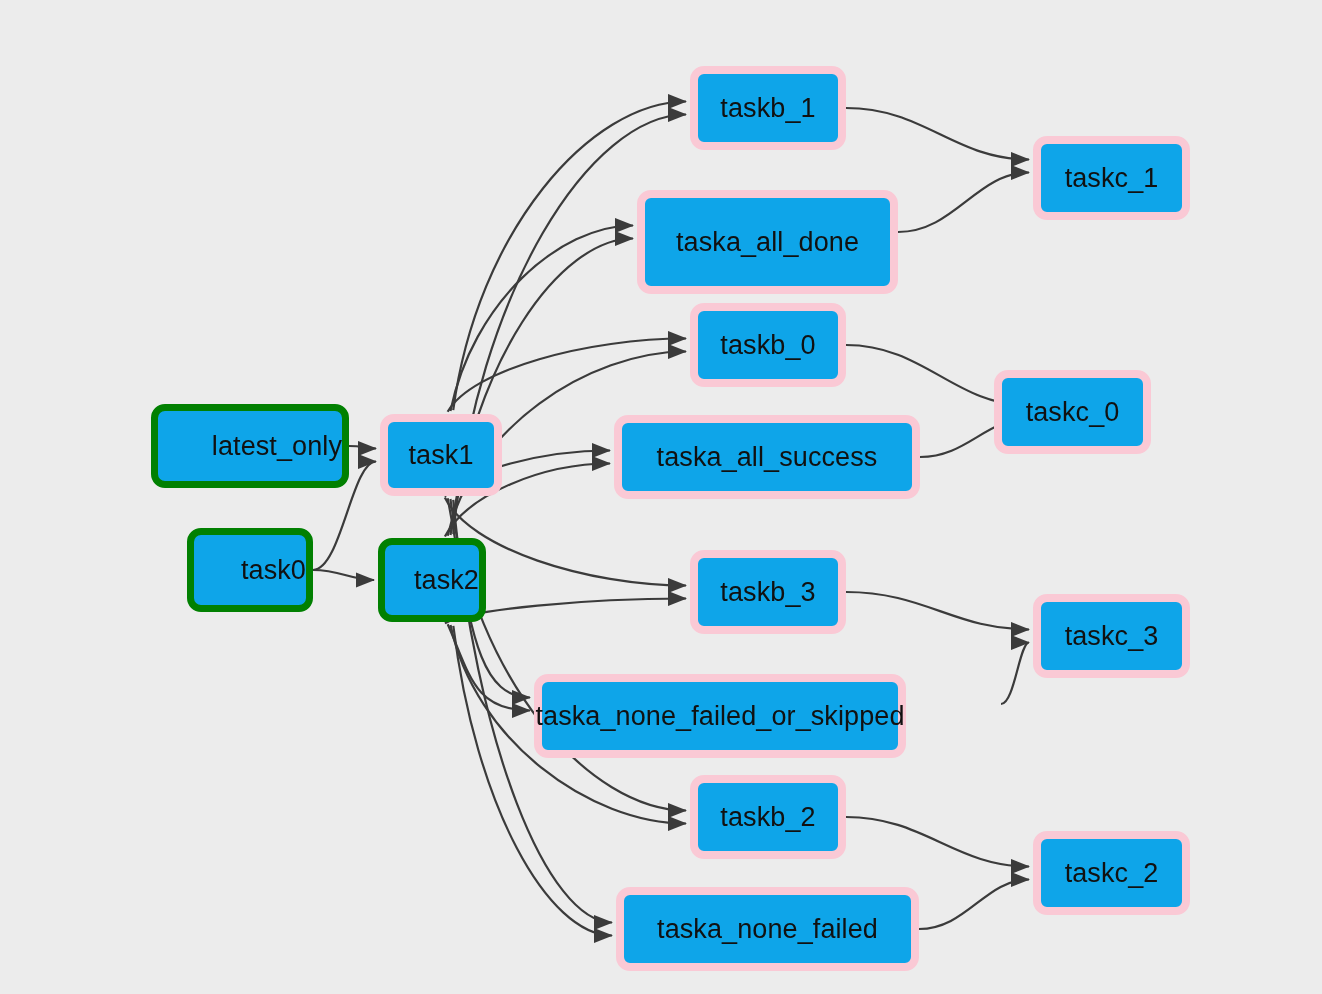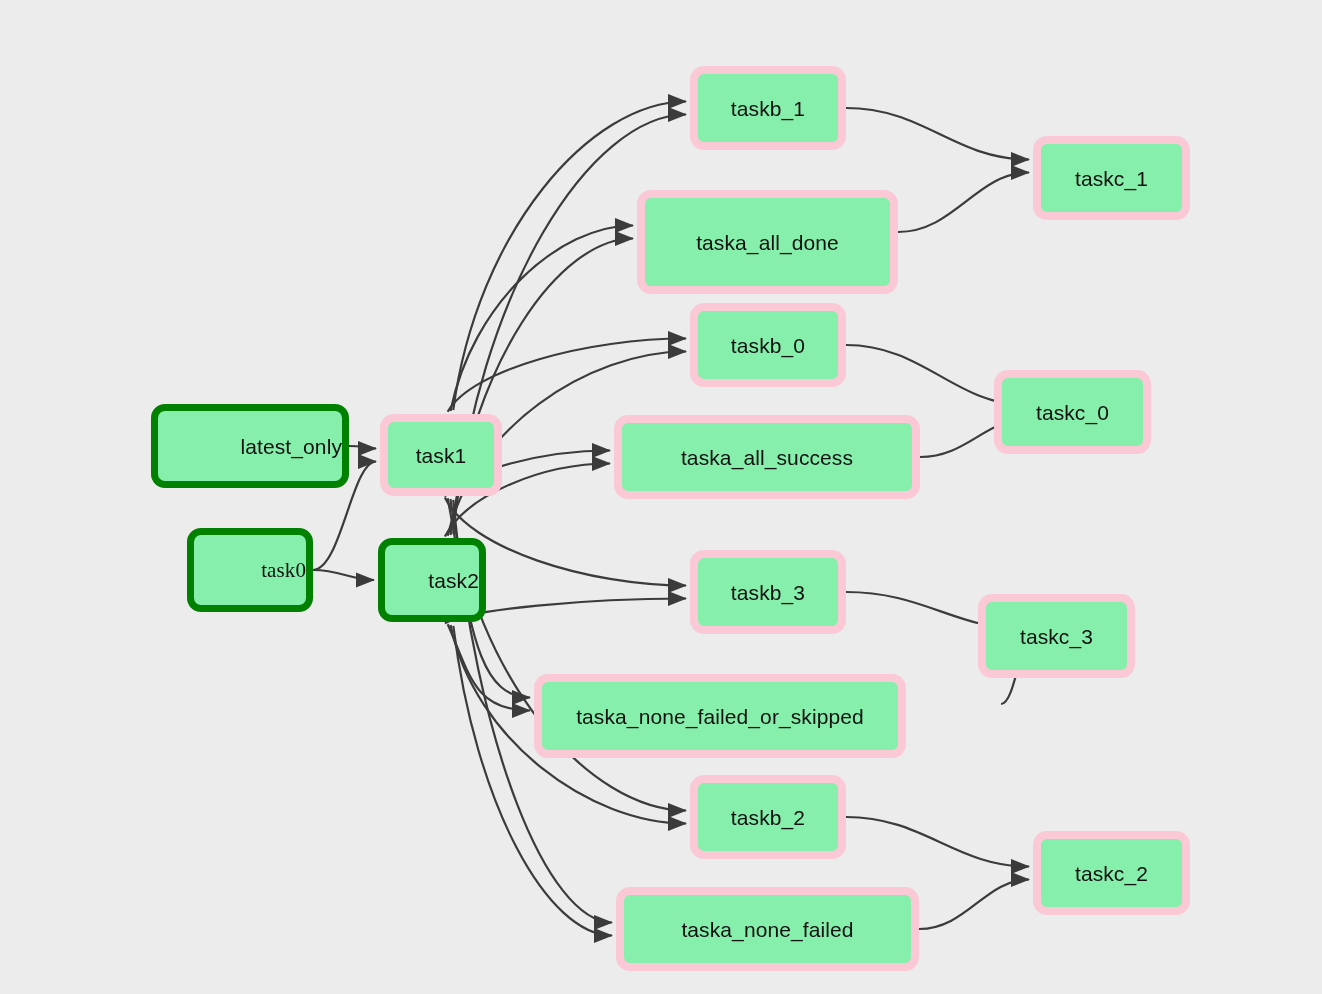--- a/index.html
+++ b/index.html
@@ -17,23 +17,23 @@
   #edge-layer{
     position:absolute;left:0;top:0;
     width:1322px;height:994px;
     pointer-events:none;
   }
   .node{
     position:absolute;
     box-sizing:border-box;
     display:flex;align-items:center;justify-content:center;
     border-radius:14px;
-    background:#86efac;
+    background:#0ea5e9;
     color:#111111;
-    font-size:21px;
+    font-size:27px;
     line-height:1;
     letter-spacing:.1px;
     white-space:nowrap;
     cursor:pointer;
     user-select:none;
   }
   .node.state-skipped{
     border:8px solid #fac9d5;
   }
   .node.state-success{
@@ -79,21 +79,21 @@
         <path d="M 846,592 C 924.54,592 954.46,629.5 1029,629.5" fill="none" stroke="#3b3b3b" stroke-width="2.2" marker-end="url(#arrowhead)"></path>
         <path d="M 1001,704 C 1014.44,704 1019.56,642.5 1029,642.5" fill="none" stroke="#3b3b3b" stroke-width="2.2" marker-end="url(#arrowhead)"></path>
         <path d="M 846,817 C 924.54,817 954.46,866.5 1029,866.5" fill="none" stroke="#3b3b3b" stroke-width="2.2" marker-end="url(#arrowhead)"></path>
         <path d="M 919,929 C 966.88,929 985.12,879.5 1029,879.5" fill="none" stroke="#3b3b3b" stroke-width="2.2" marker-end="url(#arrowhead)"></path>
       </g>
   </svg>
   <div id="node-layer">
       <div class="node state-success" style="left: 151px; top: 404px; width: 198px; height: 84px;">
         <span class="node-label">latest_only</span>
       </div>
-      <div class="node state-success" style="left: 187px; top: 528px; width: 126px; height: 84px; font-family: Liberation Serif, serif;">
+      <div class="node state-success" style="left: 187px; top: 528px; width: 126px; height: 84px;">
         <span class="node-label">task0</span>
       </div>
       <div class="node state-skipped" style="left: 380px; top: 414px; width: 122px; height: 82px;">
         <span class="node-label">task1</span>
       </div>
       <div class="node state-success" style="left: 378px; top: 538px; width: 108px; height: 84px;">
         <span class="node-label">task2</span>
       </div>
       <div class="node state-skipped" style="left: 690px; top: 66px; width: 156px; height: 84px;">
         <span class="node-label">taskb_1</span>
@@ -118,20 +118,20 @@
       </div>
       <div class="node state-skipped" style="left: 616px; top: 887px; width: 303px; height: 84px;">
         <span class="node-label">taska_none_failed</span>
       </div>
       <div class="node state-skipped" style="left: 1033px; top: 136px; width: 157px; height: 84px;">
         <span class="node-label">taskc_1</span>
       </div>
       <div class="node state-skipped" style="left: 994px; top: 370px; width: 157px; height: 84px;">
         <span class="node-label">taskc_0</span>
       </div>
-      <div class="node state-skipped" style="left: 978px; top: 594px; width: 157px; height: 84px;">
+      <div class="node state-skipped" style="left: 1033px; top: 594px; width: 157px; height: 84px;">
         <span class="node-label">taskc_3</span>
       </div>
       <div class="node state-skipped" style="left: 1033px; top: 831px; width: 157px; height: 84px;">
         <span class="node-label">taskc_2</span>
       </div>
     </div>
 </div>
 
 </body></html>

